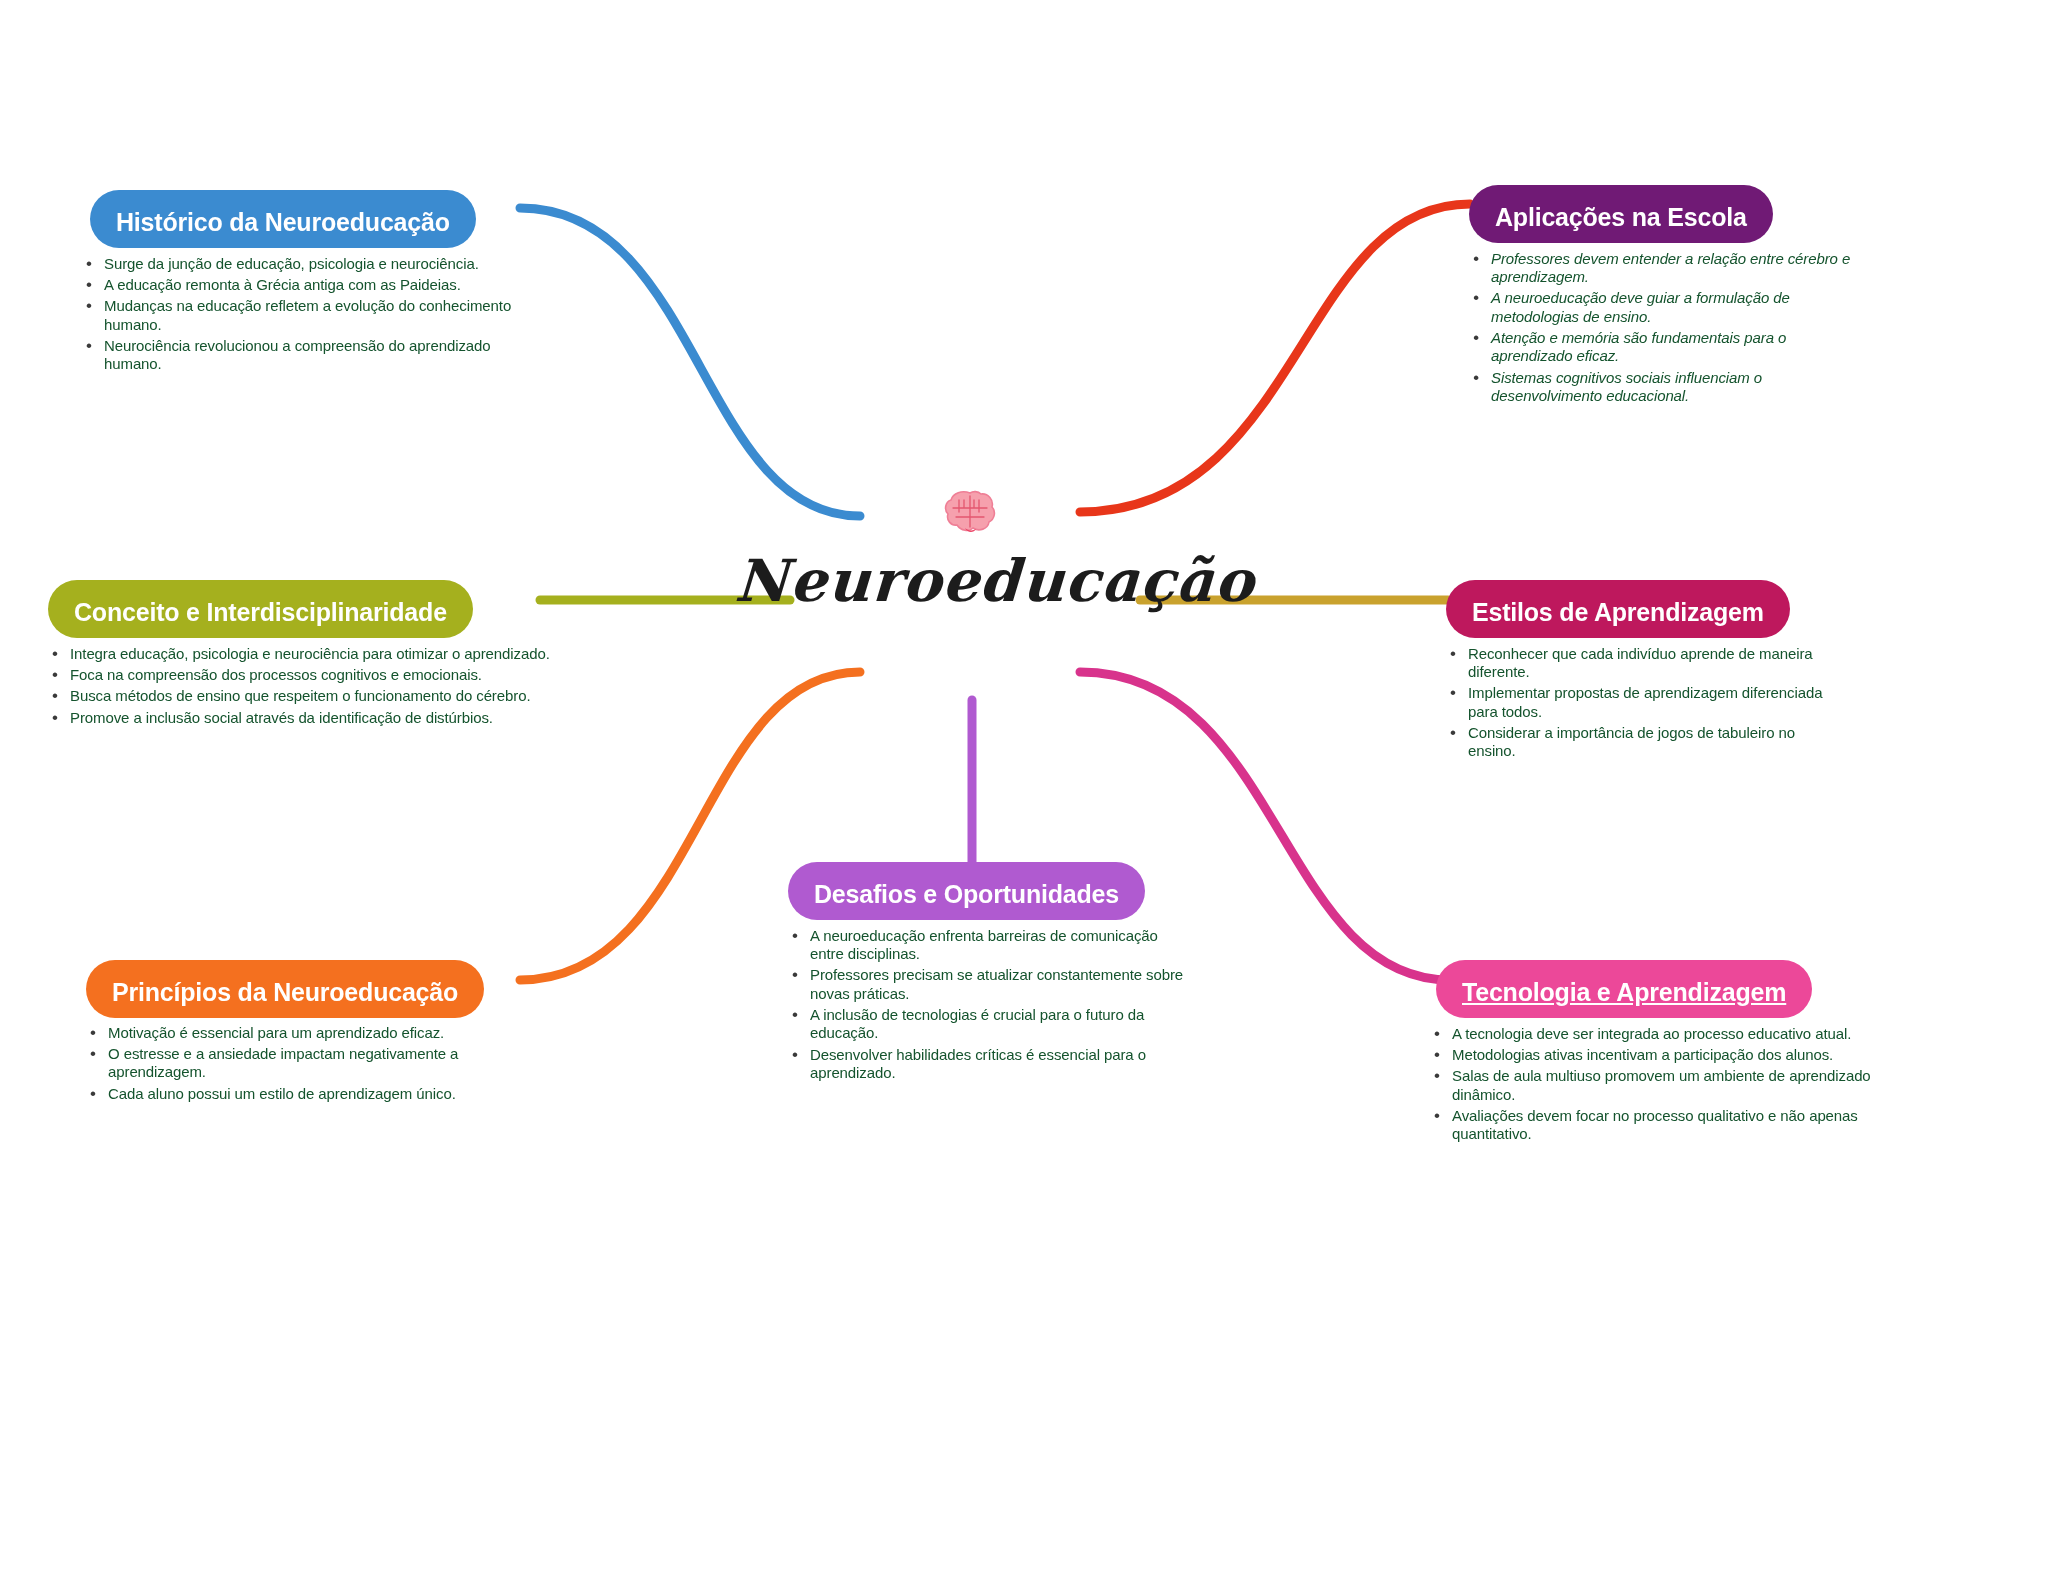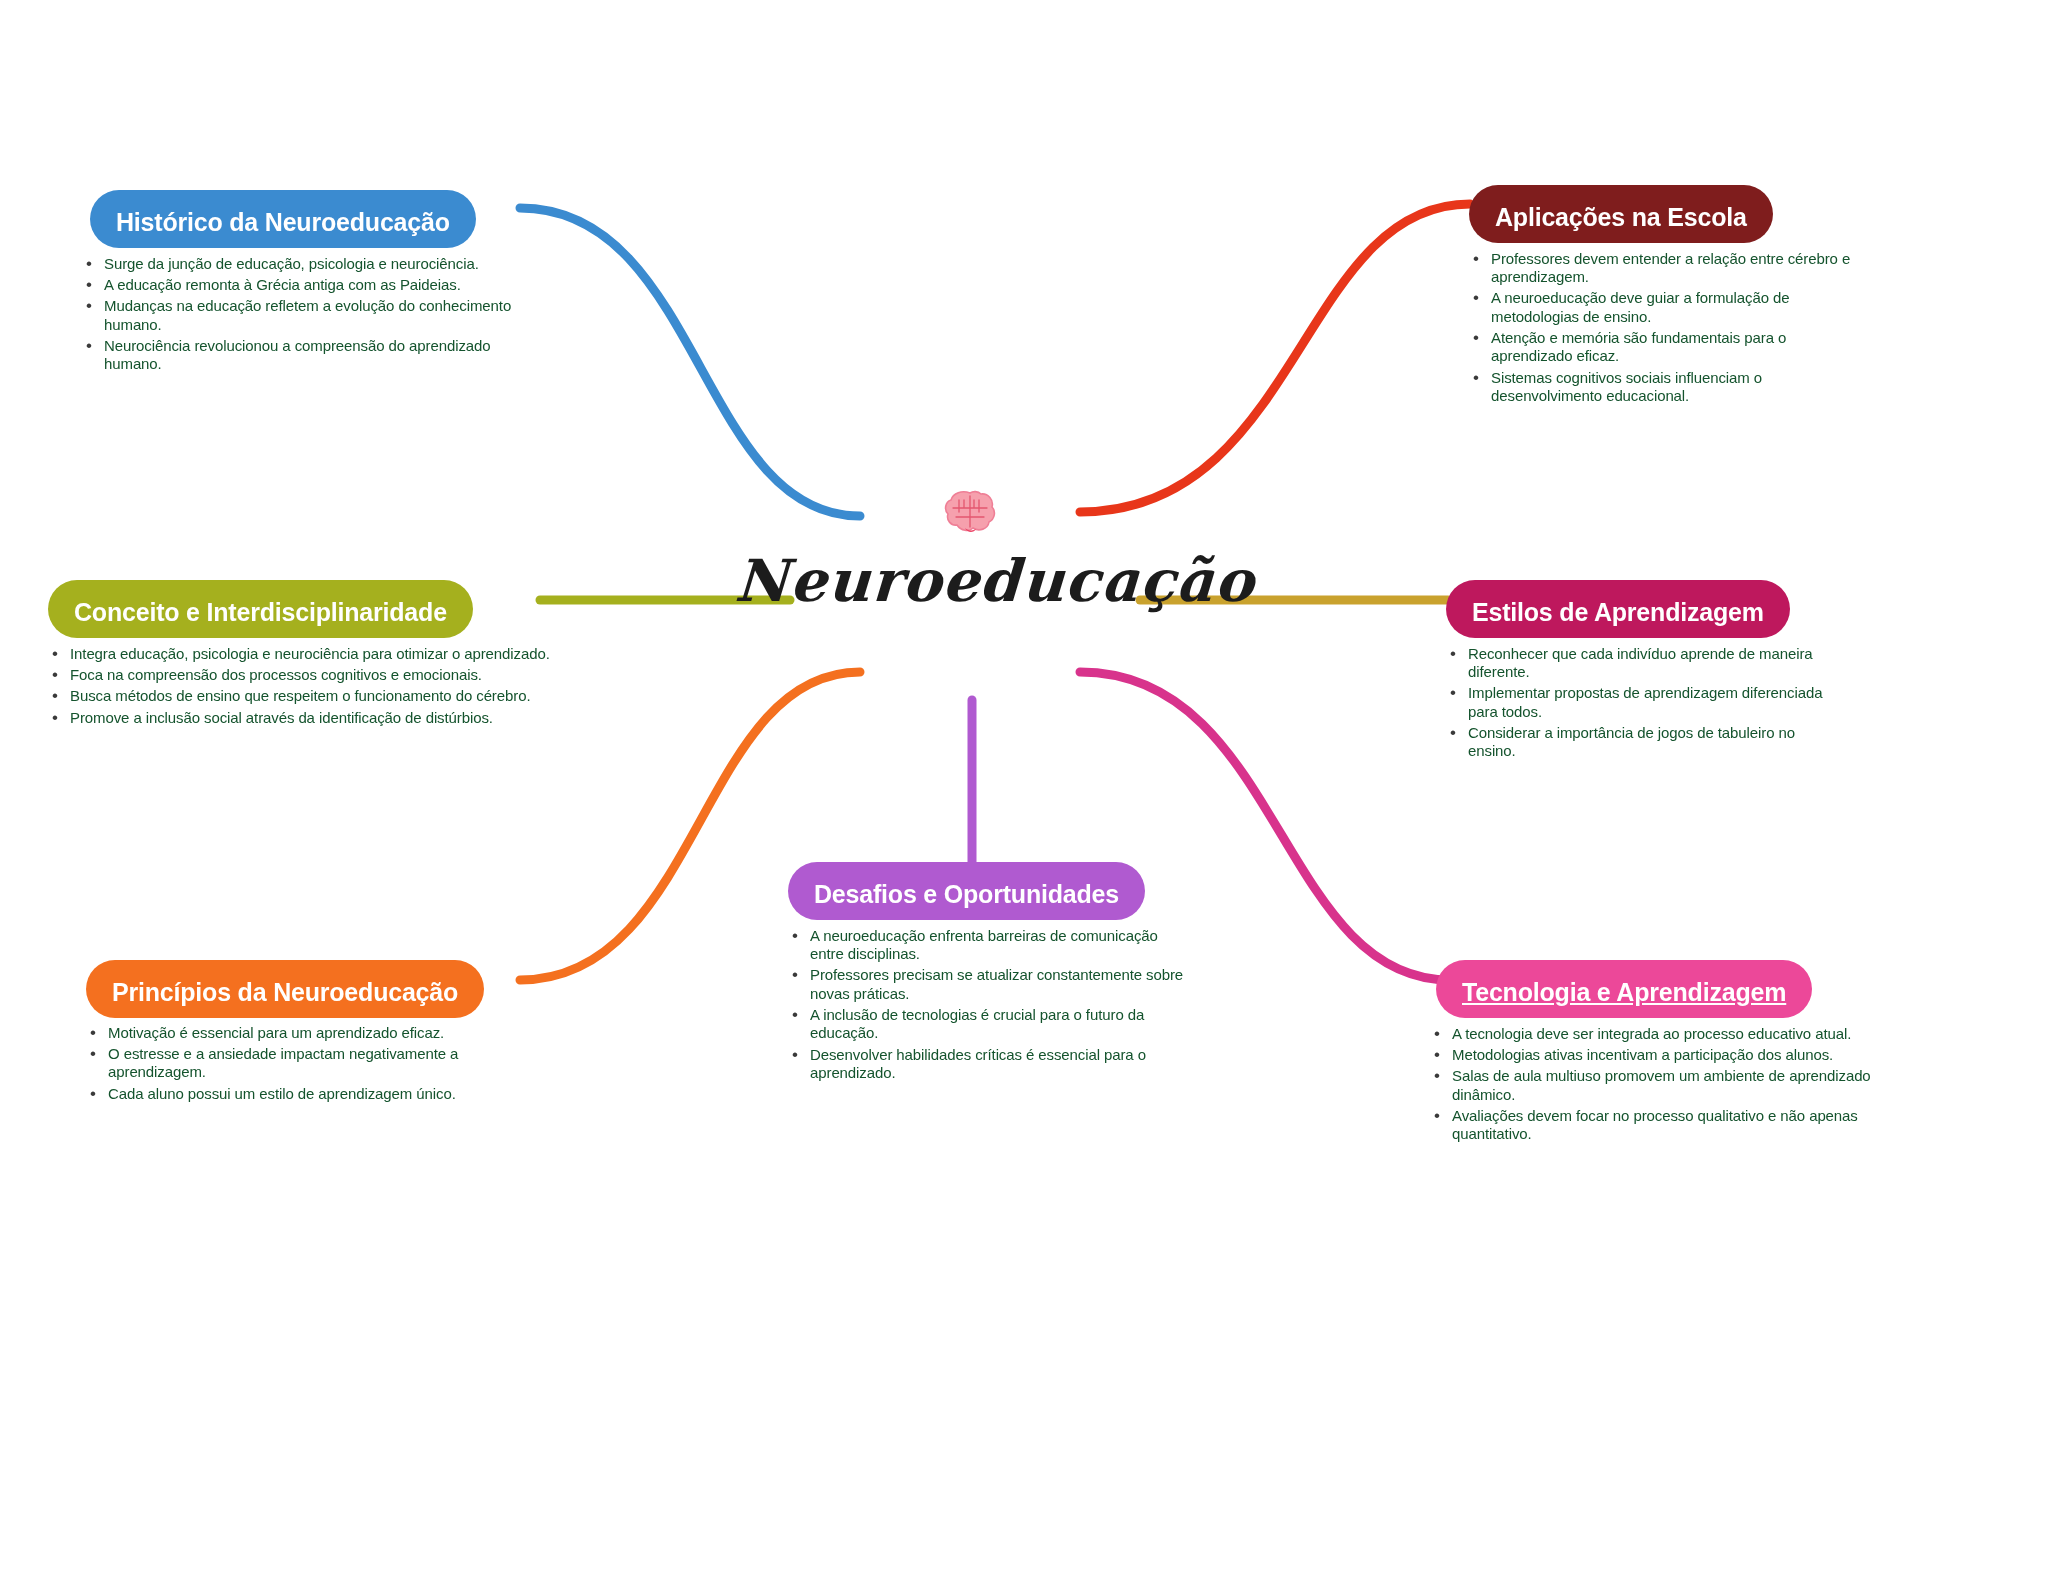--- a/index.html
+++ b/index.html
@@ -75,39 +75,39 @@
   
   #node-historico       { left: 74px;  top: 190px; width: 470px; }
   #node-aplicacoes      { left: 1455px; top: 185px; width: 400px; }
   #node-conceito        { left: 48px;  top: 580px; width: 520px; }
   #node-estilos         { left: 1432px; top: 580px; width: 400px; }
   #node-principios      { left: 78px;  top: 960px; width: 470px; }
   #node-desafios        { left: 770px; top: 862px; width: 420px; }
   #node-tecnologia      { left: 1422px; top: 960px; width: 450px; }
 
   #node-historico  .node-pill { background: #3b8bd0; }
-  #node-aplicacoes .node-pill { background: #7f1d1d; }
+  #node-aplicacoes .node-pill { background: #701a75; }
   #node-conceito   .node-pill { background: #a5b01e; }
   #node-estilos    .node-pill { background: #be185d; }
   #node-principios .node-pill { background: #f4701f; }
   #node-desafios   .node-pill { background: #b05ad0; text-align: center; }
   #node-tecnologia .node-pill { background: #ec4899; text-decoration: underline; }
 
   #node-aplicacoes .node-pill,
   #node-estilos    .node-pill,
   #node-tecnologia .node-pill { margin-left: 14px; }
 
   #node-historico  .node-pill { margin-left: 16px; }
   #node-principios .node-pill { margin-left: 8px; }
   #node-desafios   .node-pill { margin-left: 18px; }
 
   #node-historico  .node-list { margin-left: 8px; }
   #node-principios .node-list { margin-left: 8px; margin-top: 6px; }
   #node-desafios   .node-list { margin-left: 18px; }
-  #node-aplicacoes .node-list { margin-left: 14px; }
+  #node-aplicacoes .node-list { margin-left: 14px; font-style: italic; }
   #node-estilos    .node-list { margin-left: 14px; }
   #node-tecnologia .node-list { margin-left: 8px; }
   #node-conceito   .node-list { margin-left: 0px; }
 
   
   #center-group {
     position: absolute;
     left: 740px;
     top: 490px;
     width: 460px;

